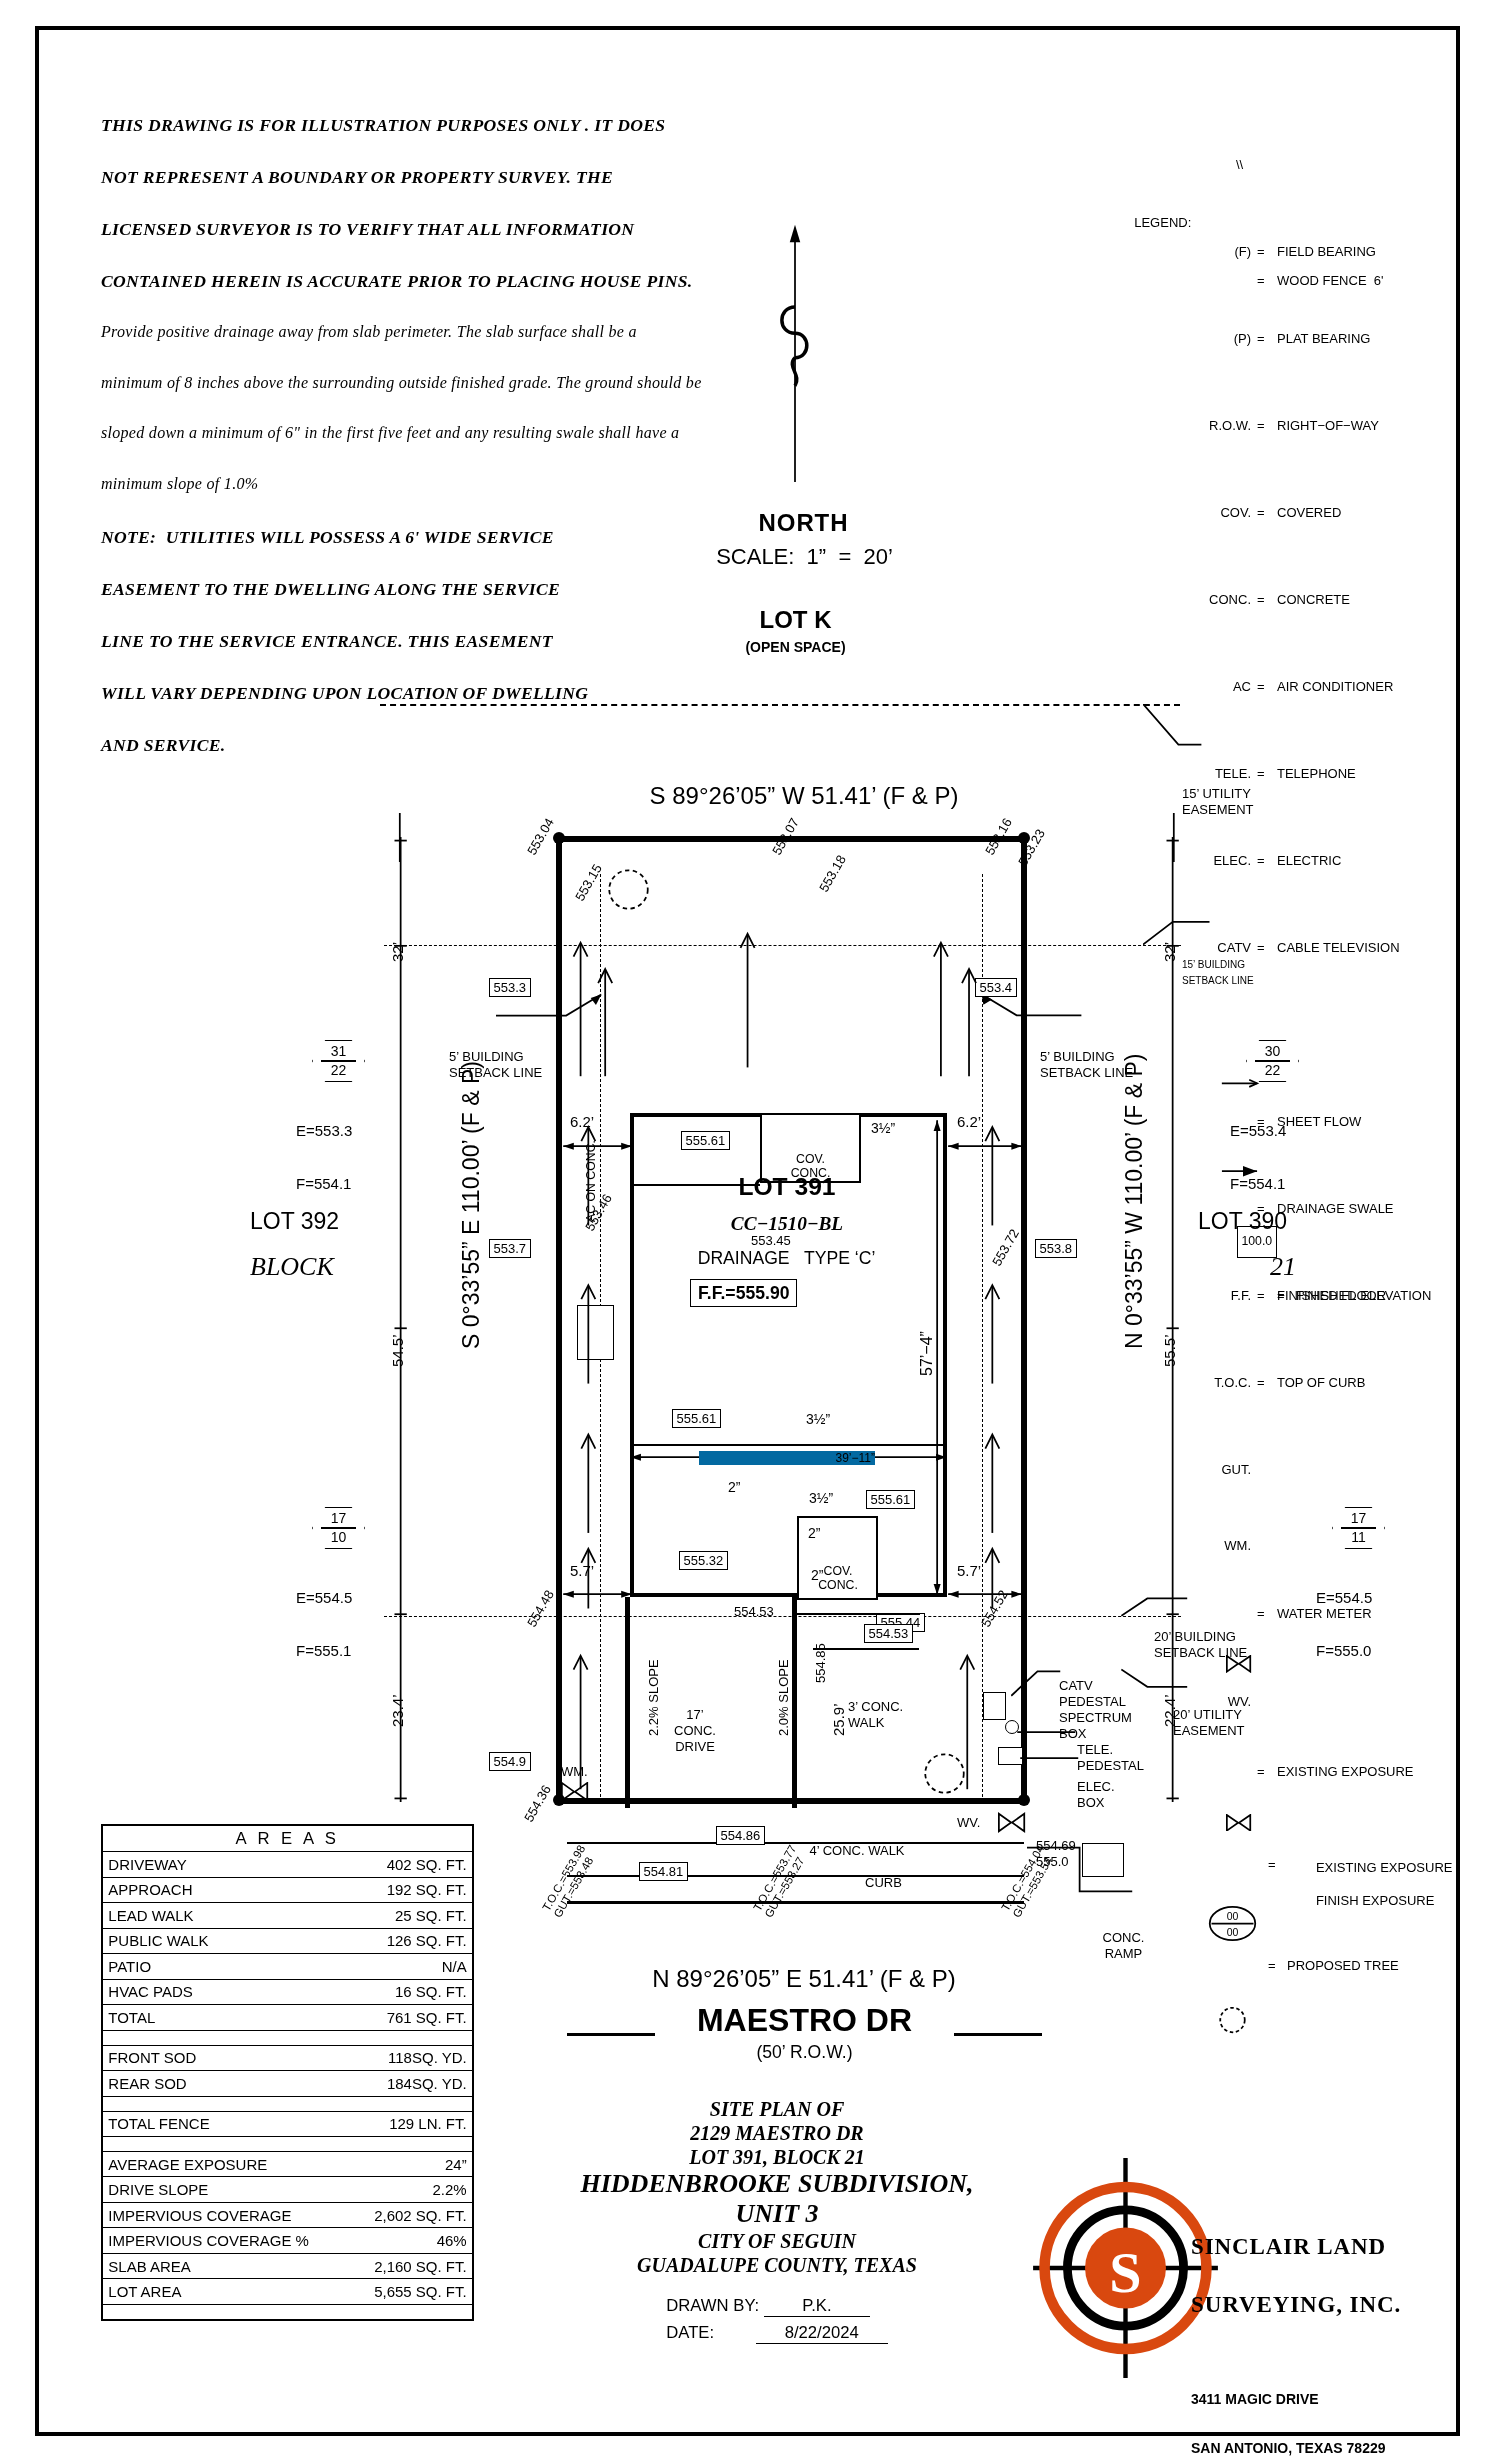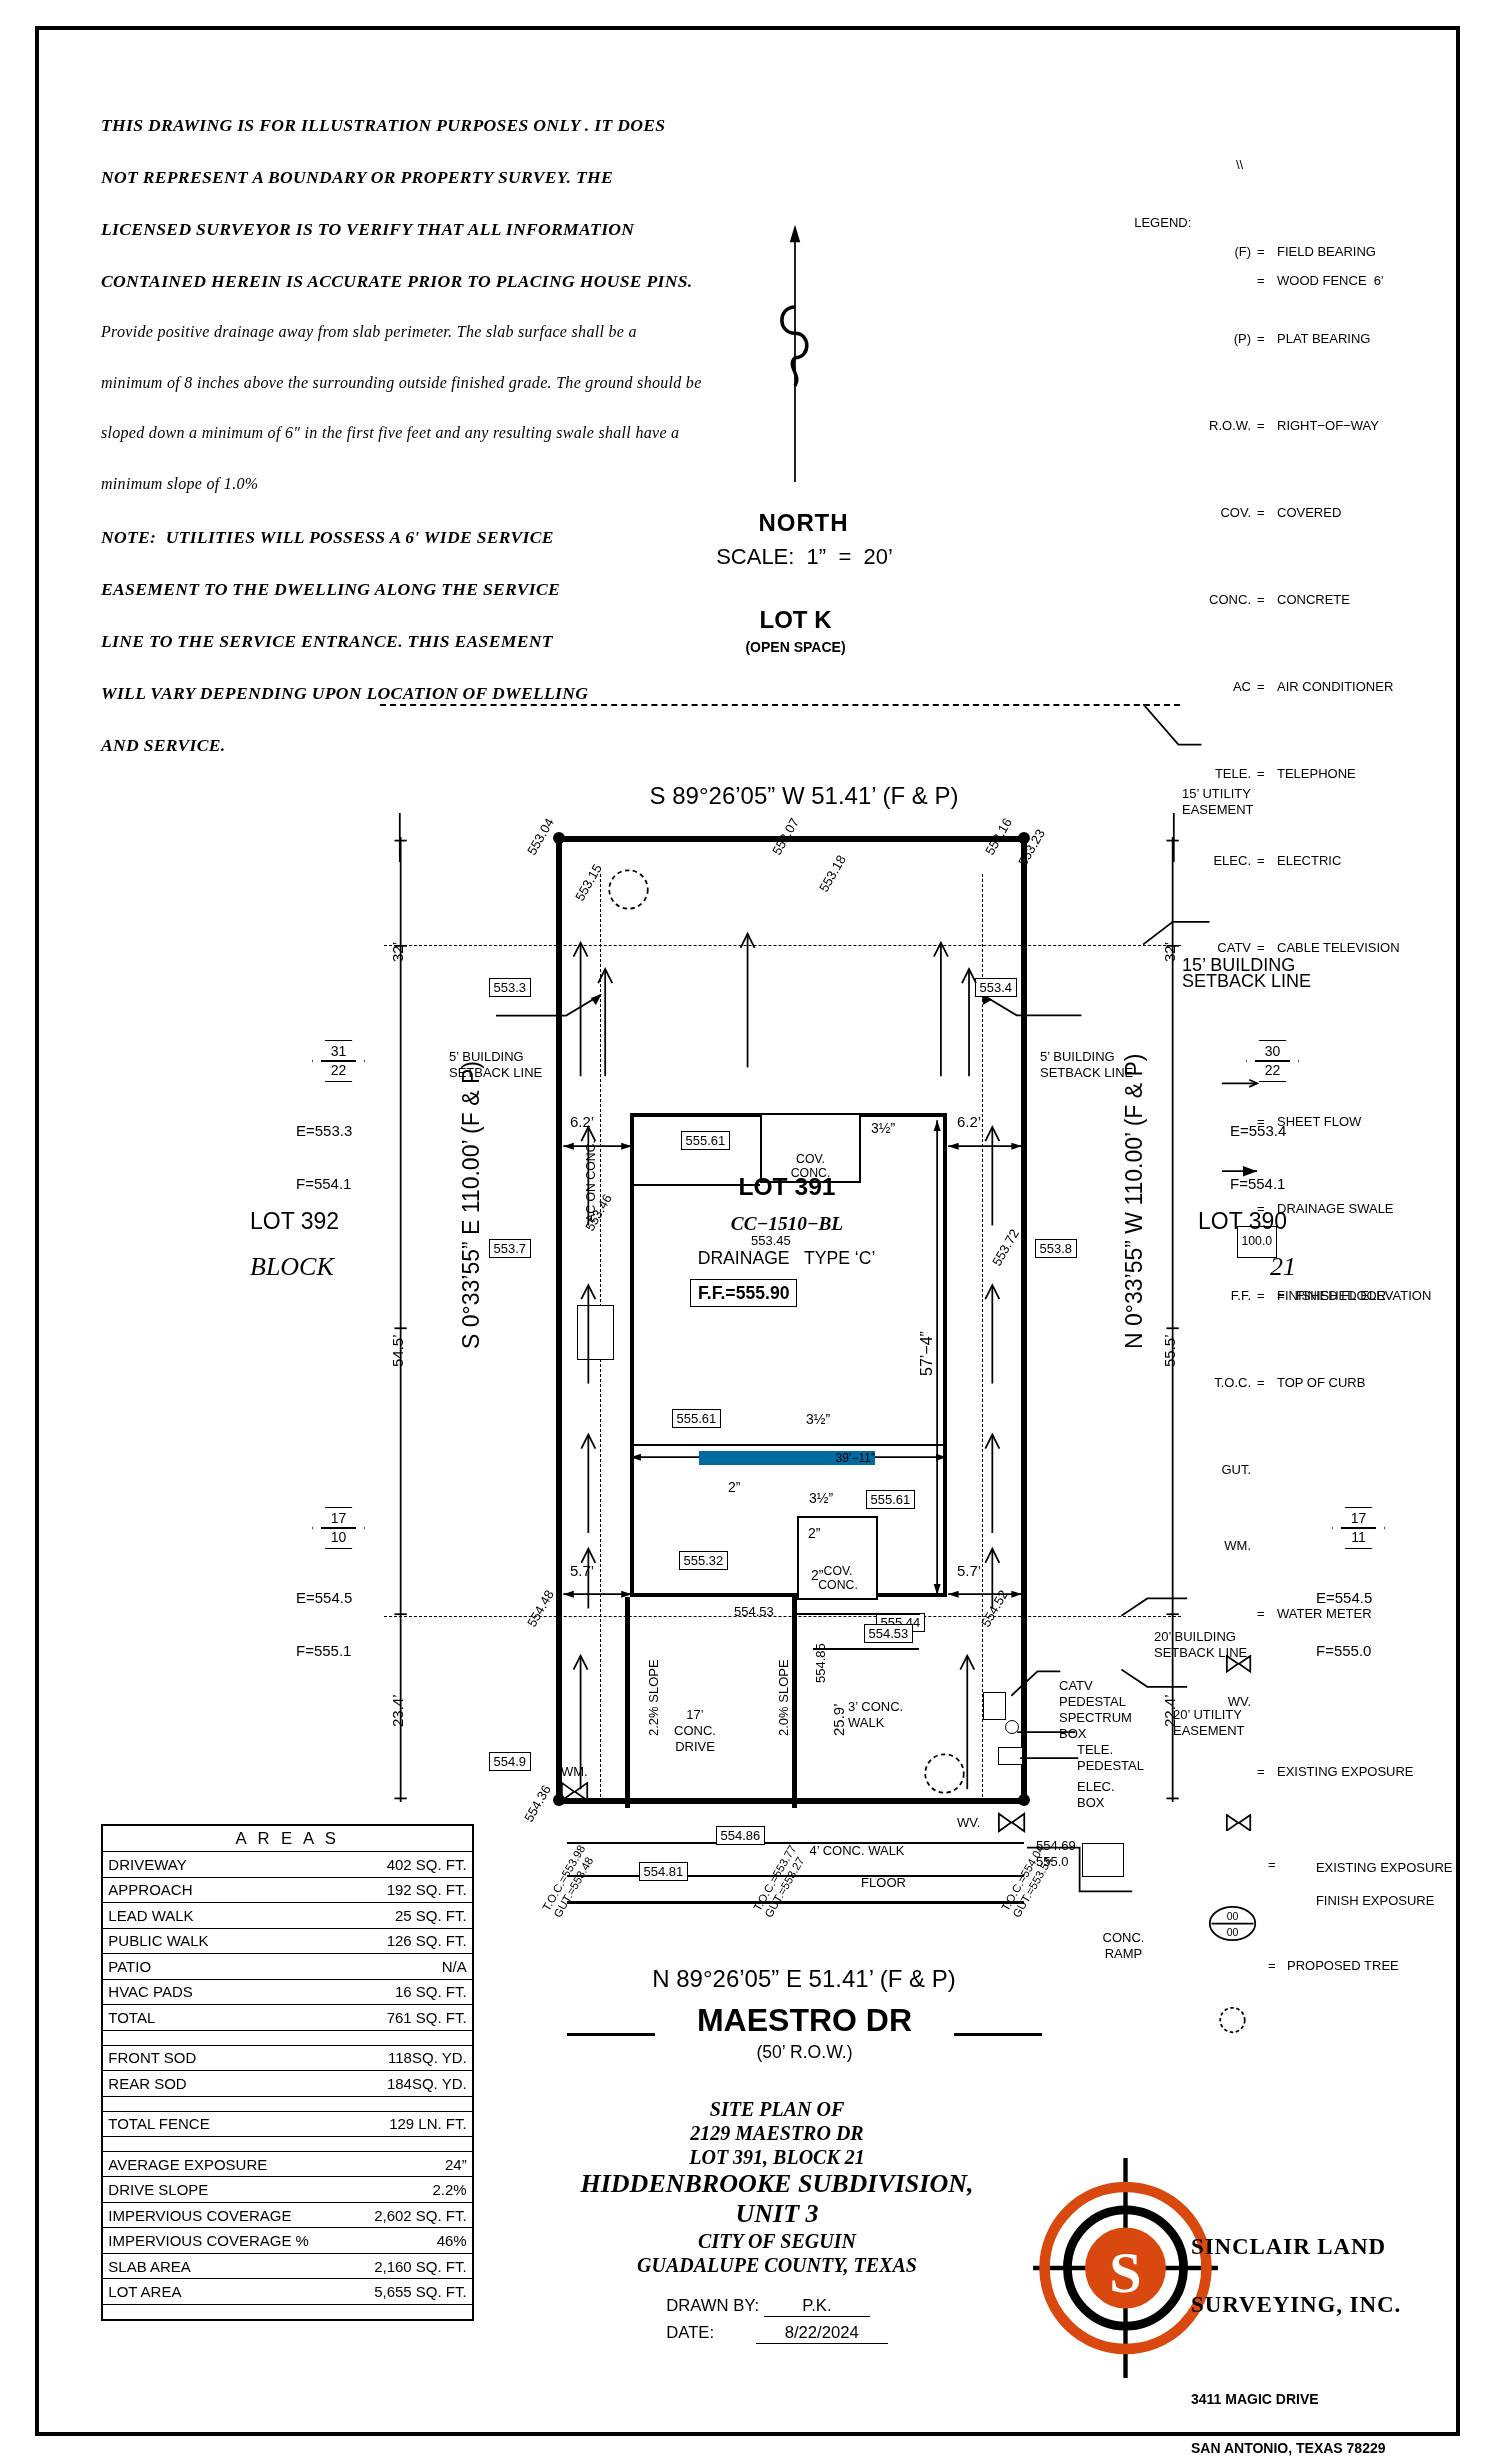--- a/index.html
+++ b/index.html
@@ -209,21 +209,21 @@
           <line x1="10" y1="0" x2="10" y2="56" stroke="#000" stroke-width="2"></line>
         </svg>
   </div>
 
   <div class="abs dashthin" style="left:345px;top:915px;width:797px;"></div>
   <div class="abs" style="left:1104px;top:888px;">
     <svg width="70" height="32" viewBox="0 0 80 36">
           <polyline points="0,30 34,4 76,4" fill="none" stroke="#000" stroke-width="2"></polyline>
         </svg>
   </div>
-  <div class="abs t" style="left:1143px;top:895px;font-size:18px;line-height:16px;">
+  <div class="abs t" style="left:1143px;top:895px;font-size:10px;line-height:16px;">
     <div>15’ BUILDING</div><div>SETBACK LINE</div>
   </div>
 
   <div class="abs dashthin" style="left:345px;top:1586px;width:797px;"></div>
   <div class="abs" style="left:1082px;top:1565px;">
     <svg width="70" height="26" viewBox="0 0 80 30">
           <polyline points="0,24 30,4 76,4" fill="none" stroke="#000" stroke-width="2"></polyline>
         </svg>
   </div>
   <div class="abs t" style="left:1115px;top:1567px;font-size:13px;line-height:16px;">
@@ -391,21 +391,21 @@
   <div class="abs hline" style="left:758px;top:1583px;width:123px;"></div>
   <div class="abs hline" style="left:774px;top:1618px;width:106px;"></div>
   <div class="abs lbl" style="left:825px;top:1594px;font-size:13px;">554.53</div>
   <div class="abs t" style="left:809px;top:1637px;font-size:13px;line-height:16px;">
     <div>3’ CONC.</div><div>WALK</div>
   </div>
 
   <div class="abs hline" style="left:528px;top:1812px;width:457px;"></div>
   <div class="abs hline" style="left:528px;top:1845px;width:457px;"></div>
   <div class="abs t ctr" style="left:695px;top:1813px;width:246px;font-size:13px;">4’ CONC. WALK</div>
-  <div class="abs t ctr" style="left:774px;top:1845px;width:141px;font-size:13px;">FLOOR</div>
+  <div class="abs t ctr" style="left:774px;top:1845px;width:141px;font-size:13px;">CURB</div>
   <div class="abs hline" style="left:528px;top:1871px;width:457px;height:2.6px;"></div>
 
   <div class="abs" style="left:988px;top:1812px;">
     <svg width="114" height="62" viewBox="0 0 130 70">
           <polyline points="0,6 60,6 60,56 120,56" fill="none" stroke="#000" stroke-width="2"></polyline>
         </svg>
   </div>
   <div class="abs box" style="left:1043px;top:1813px;width:40px;height:32px;"></div>
   <div class="abs t ctr" style="left:1036px;top:1868px;width:97px;font-size:13px;line-height:16px;">
     <div>CONC.</div><div>RAMP</div>

